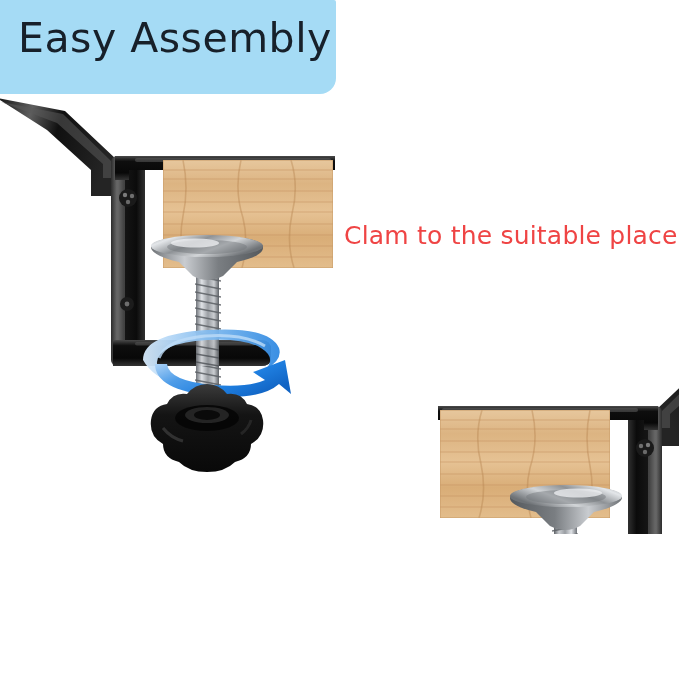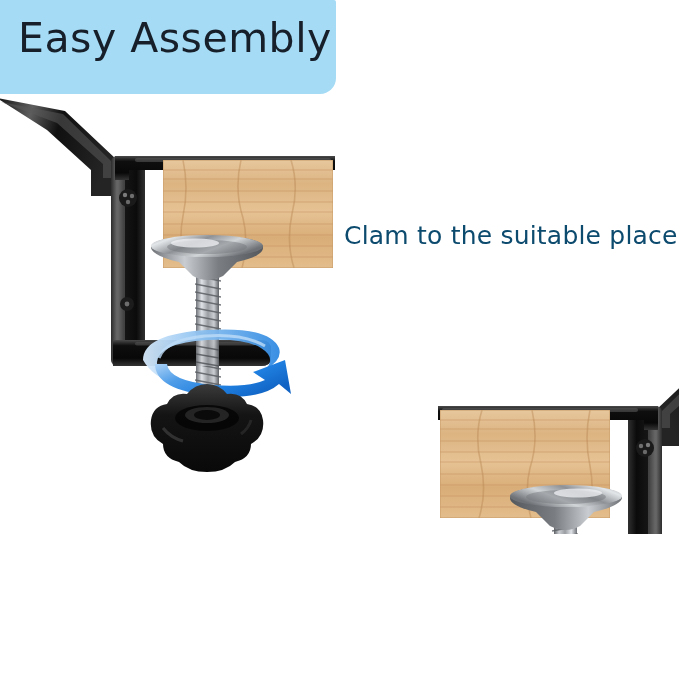--- a/index.html
+++ b/index.html
@@ -17,21 +17,21 @@
     position:absolute;left:18px;top:18px;
     font-family:"DejaVu Sans",sans-serif;
     font-size:41px;font-weight:400;letter-spacing:0.5px;
     color:#17202a;line-height:1.0;white-space:nowrap;
   }
 
   
   .caption{
     position:absolute;
     font-family:"DejaVu Sans",sans-serif;
-    font-size:25px;font-weight:400;color:#0c4a6e;
+    font-size:25px;font-weight:400;color:#ef4444;
     white-space:nowrap;letter-spacing:0.2px;
   }
   .caption-top{left:344px;top:221px;}
   .caption-bottom{left:74px;top:546px;}
 
   
   .clamp{position:absolute;width:300px;height:330px;}
   .clamp.flip{transform:scaleX(-1);}
   .clamp-a{left:55px;top:108px;}
   .clamp-b{left:418px;top:358px;}

